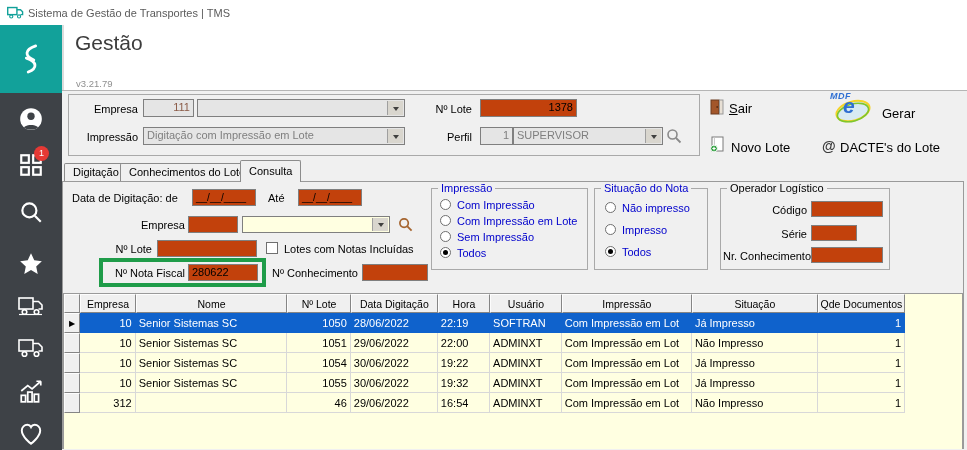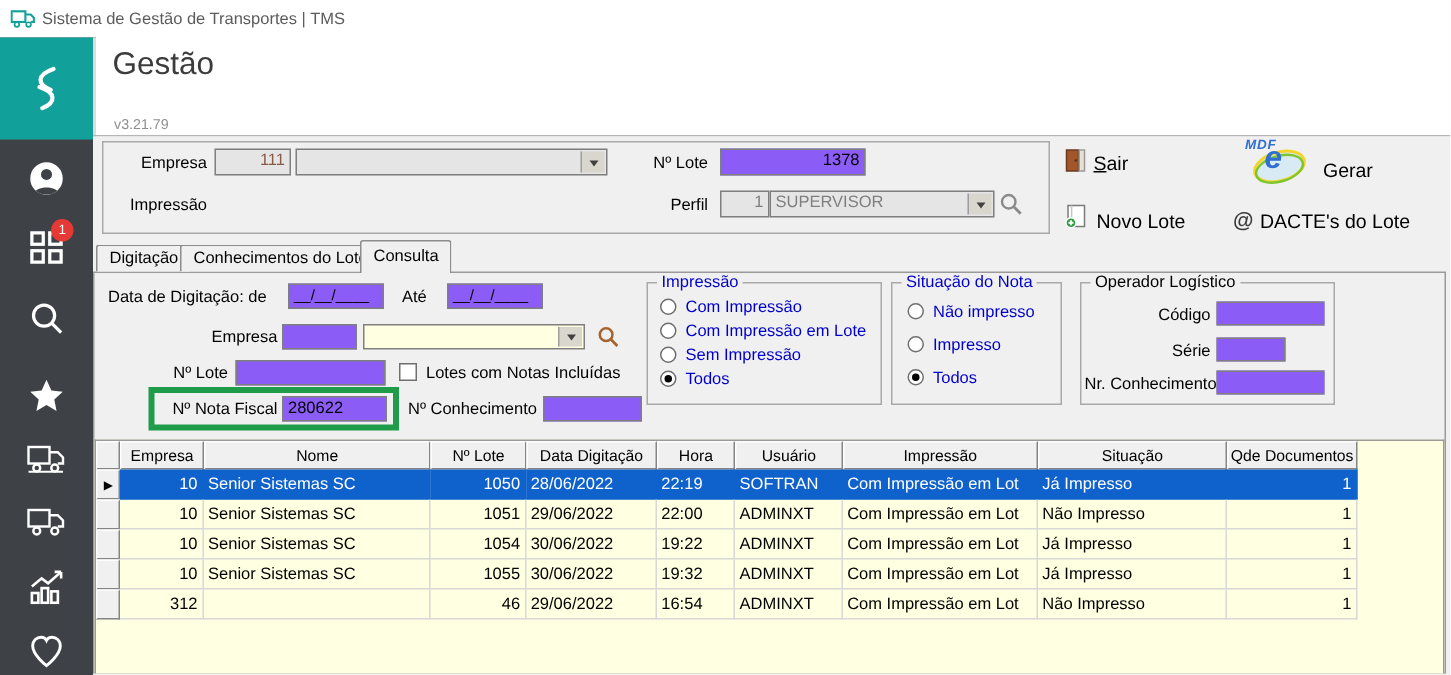--- a/index.html
+++ b/index.html
@@ -1,21 +1,21 @@
 <!DOCTYPE html>
 <html><head>
 <meta charset="utf-8">
 <style>
   html,body{margin:0;padding:0;background:#fff}
   #root{position:relative;width:967px;height:450px;background:#fff;
         font-family:Liberation Sans, sans-serif;font-size:11px;color:#000;overflow:hidden}
   .abs{position:absolute}
   .lbl{position:absolute;font-size:11px;white-space:nowrap;line-height:13px}
   .lbl.r{text-align:right}
-  .field{position:absolute;background:#8b5cf6;border:1px solid #7f7f7f;font-size:11px;
+  .field{position:absolute;background:#c2410c;border:1px solid #7f7f7f;font-size:11px;
          line-height:15px;padding:0 3px;box-sizing:border-box;white-space:nowrap;overflow:hidden}
   .field.num{text-align:right}
   .dis{background:#e5e5e5;color:#7f7f7f}
   .combo{padding-right:17px}
   .cbtn{position:absolute;top:1px;right:1px;bottom:1px;width:15px;background:#d9d6ce;
         border-left:1px solid #9f9f9f;display:flex;align-items:center;justify-content:center}
   .cbtn::after{content:"";border:3px solid transparent;border-top:4px solid #40403f;margin-top:4px}
   .gb{position:absolute;border:1px solid #a9a9a9}
   .gb .ttl{position:absolute;top:-7px;left:6px;background:#f0f0f0;padding:0 3px;font-size:11px;line-height:13px}
   .blue{color:#0000cc}
@@ -136,20 +136,24 @@
   <div class="field dis num" style="left:143px;top:99px;width:51px;height:18px;z-index:3;color:#8a5a46">111</div>
   <div class="field dis combo" style="left:197px;top:99px;width:208px;height:18px;z-index:3">
     <span></span>
     <span class="cbtn"></span>
   </div>
 
   <div class="lbl r" style="left:402px;top:103px;width:70px;z-index:3">Nº Lote</div>
   <div class="field num" style="left:480px;top:99px;width:97px;height:18px;z-index:3">1378</div>
 
   <div class="lbl r" style="left:68px;top:131px;width:70px;z-index:3">Impressão</div>
+  <div class="field dis combo" style="left:143px;top:127px;width:262px;height:18px;z-index:3">
+    <span>Digitação com Impressão em Lote</span>
+    <span class="cbtn"></span>
+  </div>
 
   <div class="lbl r" style="left:402px;top:131px;width:70px;z-index:3">Perfil</div>
   <div class="field dis num" style="left:480px;top:127px;width:33px;height:18px;z-index:3">1</div>
   <div class="field dis combo" style="left:513px;top:127px;width:150px;height:18px;z-index:3">
     <span>SUPERVISOR</span>
     <span class="cbtn"></span>
   </div>
   <svg class="abs" style="left:666px;top:128px;z-index:3" width="16" height="16" viewBox="0 0 16 16">
     <circle cx="6.5" cy="6.5" r="4.5" fill="none" stroke="#8a8a8a" stroke-width="1.6"></circle>
     <line x1="10" y1="10" x2="14.5" y2="14.5" stroke="#8a8a8a" stroke-width="1.8"></line>

